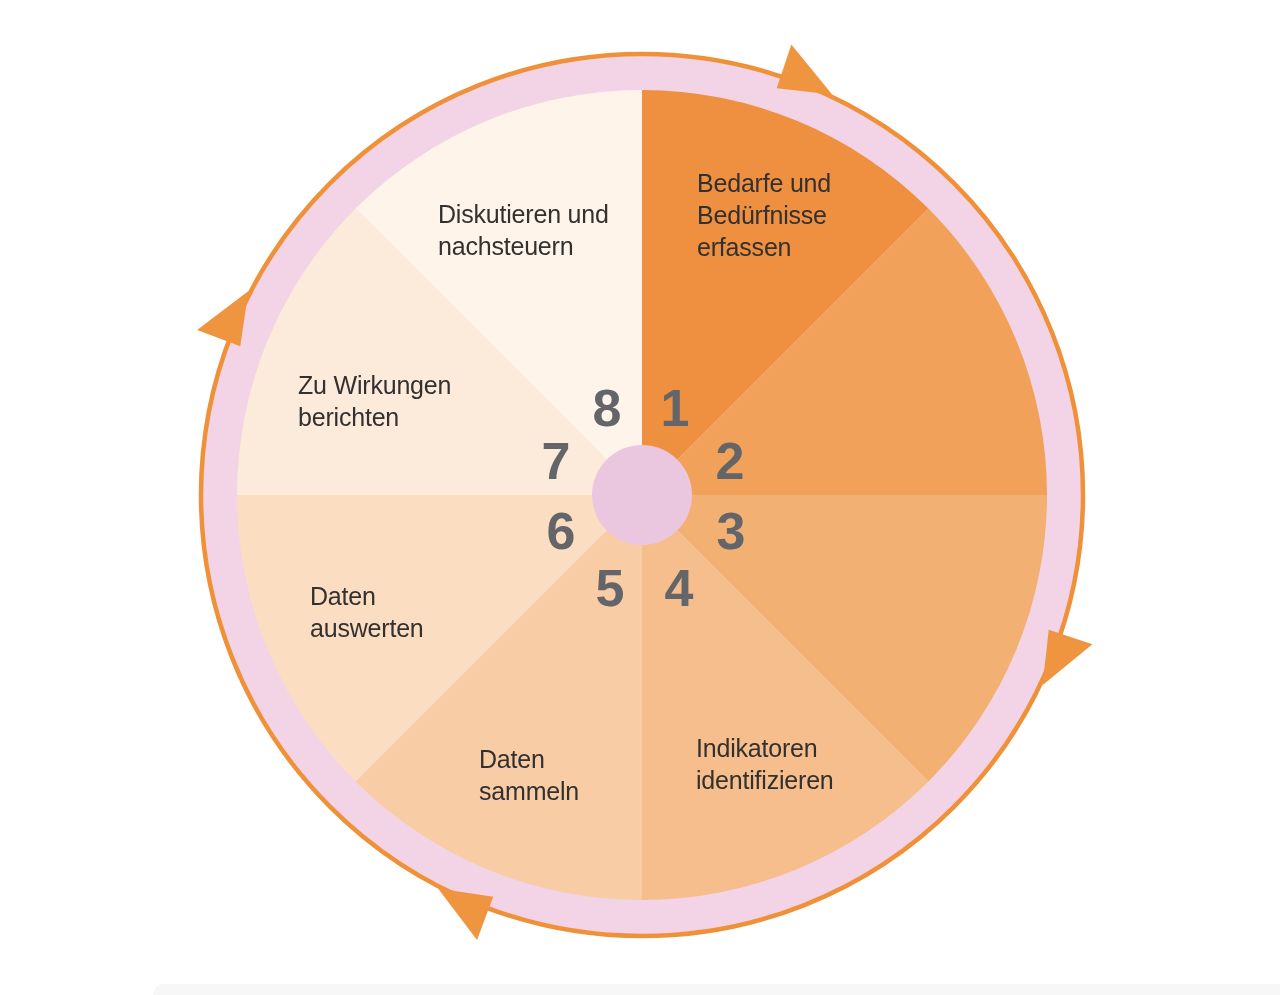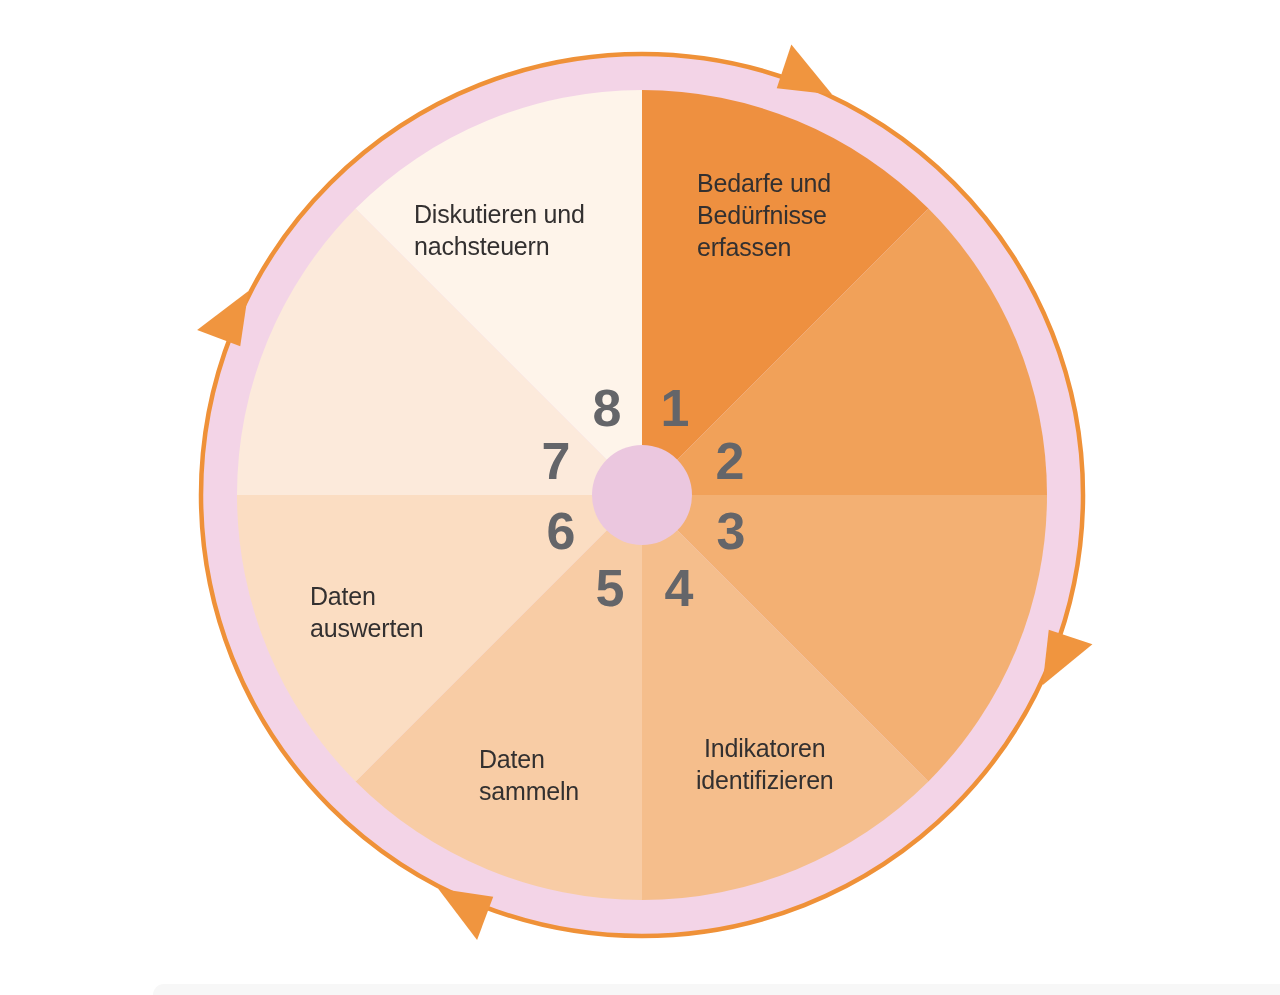--- a/index.html
+++ b/index.html
@@ -60,27 +60,29 @@
     <path d="M34,-2 L-22,-34 L-20,12 Z" transform="translate(1052.8,652.7) rotate(111)" fill="#F0953F"></path>
     <path d="M34,-2 L-22,-34 L-20,12 Z" transform="translate(470.1,900) rotate(203)" fill="#F0953F"></path>
     <path d="M34,-2 L-22,-34 L-20,12 Z" transform="translate(237,323.1) rotate(293)" fill="#F0953F"></path>
 
     <circle cx="642" cy="495" r="50" fill="#EBC7DF"></circle>
   </svg>
 
   <div class="seg-label" style="left:697px;top:167px;">Bedarfe und
 Bedürfnisse
 erfassen</div>
-  <div class="seg-label" style="left:696px;top:732px;text-align:center;">Indikatoren
+  <div class="seg-label" style="left:696px;top:732px;">Indikatoren
 identifizieren</div>
   <div class="seg-label" style="left:479px;top:743px;">Daten
 sammeln</div>
   <div class="seg-label" style="left:310px;top:580px;">Daten
 auswerten</div>
-  <div class="seg-label" style="left:414px;top:198px;">Diskutieren und
+  <div class="seg-label" style="left:298px;top:369px;">Zu Wirkungen
+berichten</div>
+  <div class="seg-label" style="left:438px;top:198px;">Diskutieren und
 nachsteuern</div>
 
   <div class="seg-number" style="left:675px;top:408px;">1</div>
   <div class="seg-number" style="left:730px;top:461px;">2</div>
   <div class="seg-number" style="left:731px;top:531px;">3</div>
   <div class="seg-number" style="left:679px;top:588px;">4</div>
   <div class="seg-number" style="left:610px;top:588px;">5</div>
   <div class="seg-number" style="left:561px;top:531px;">6</div>
   <div class="seg-number" style="left:556px;top:461px;">7</div>
   <div class="seg-number" style="left:607px;top:408px;">8</div>

